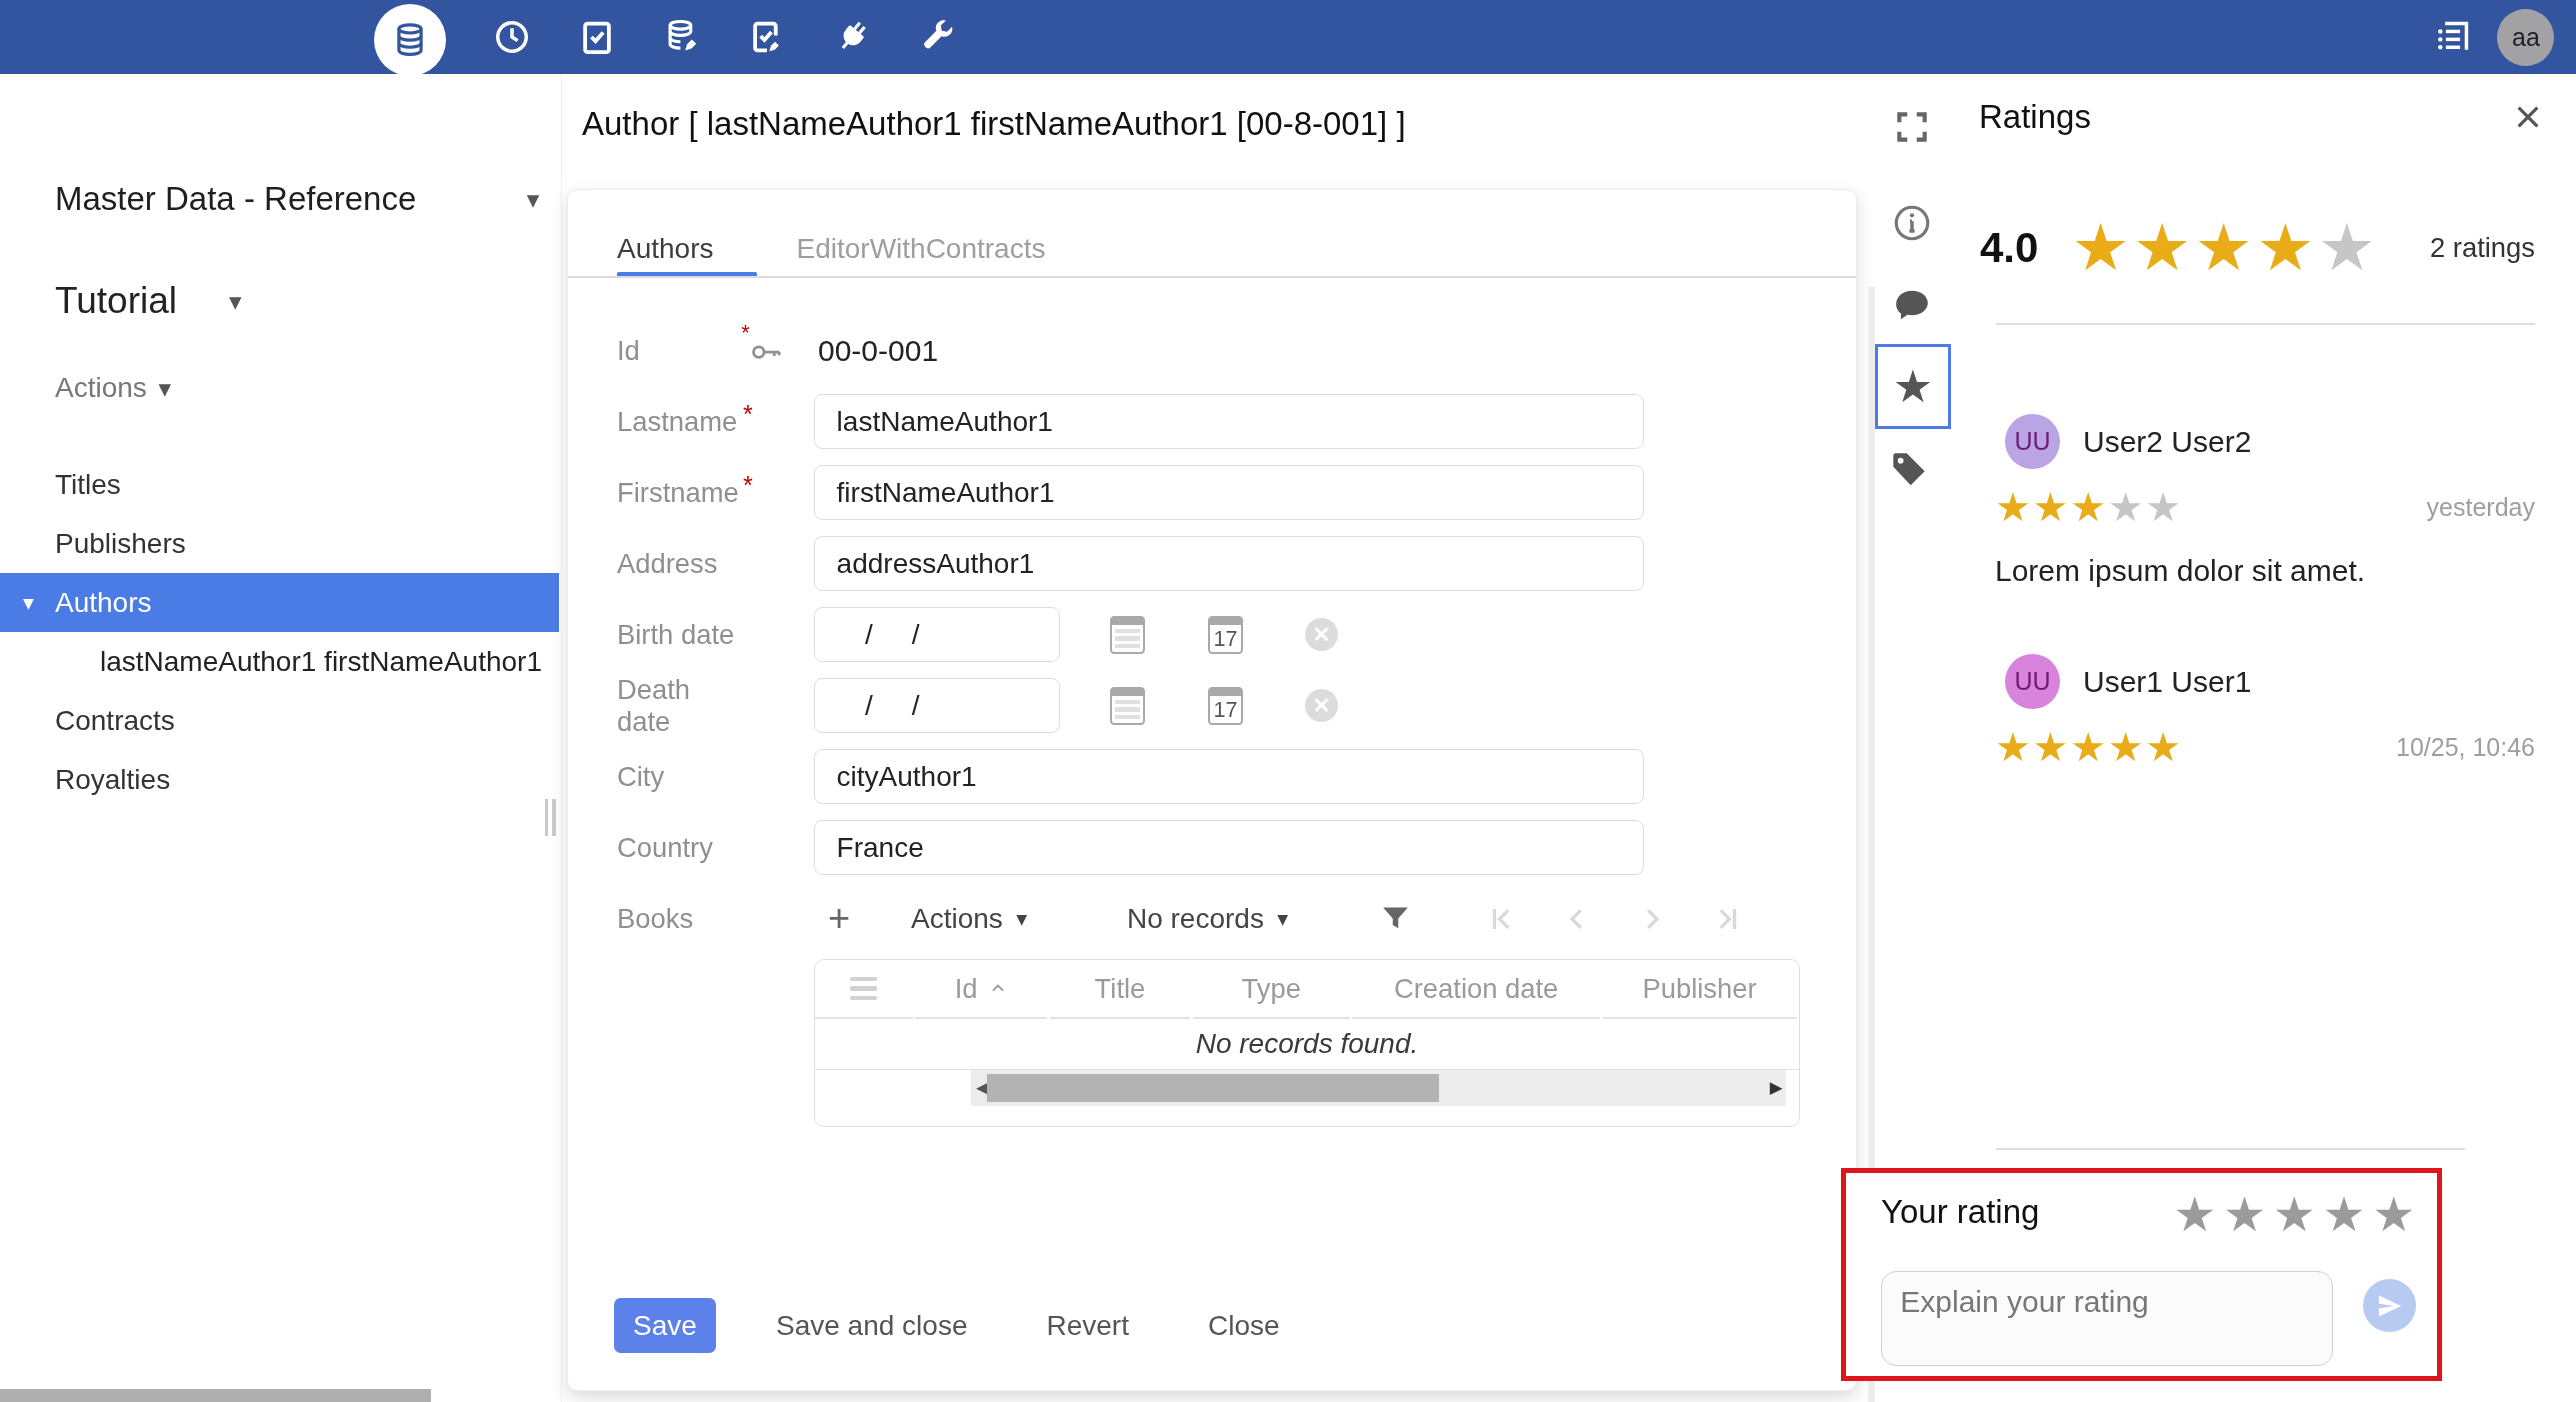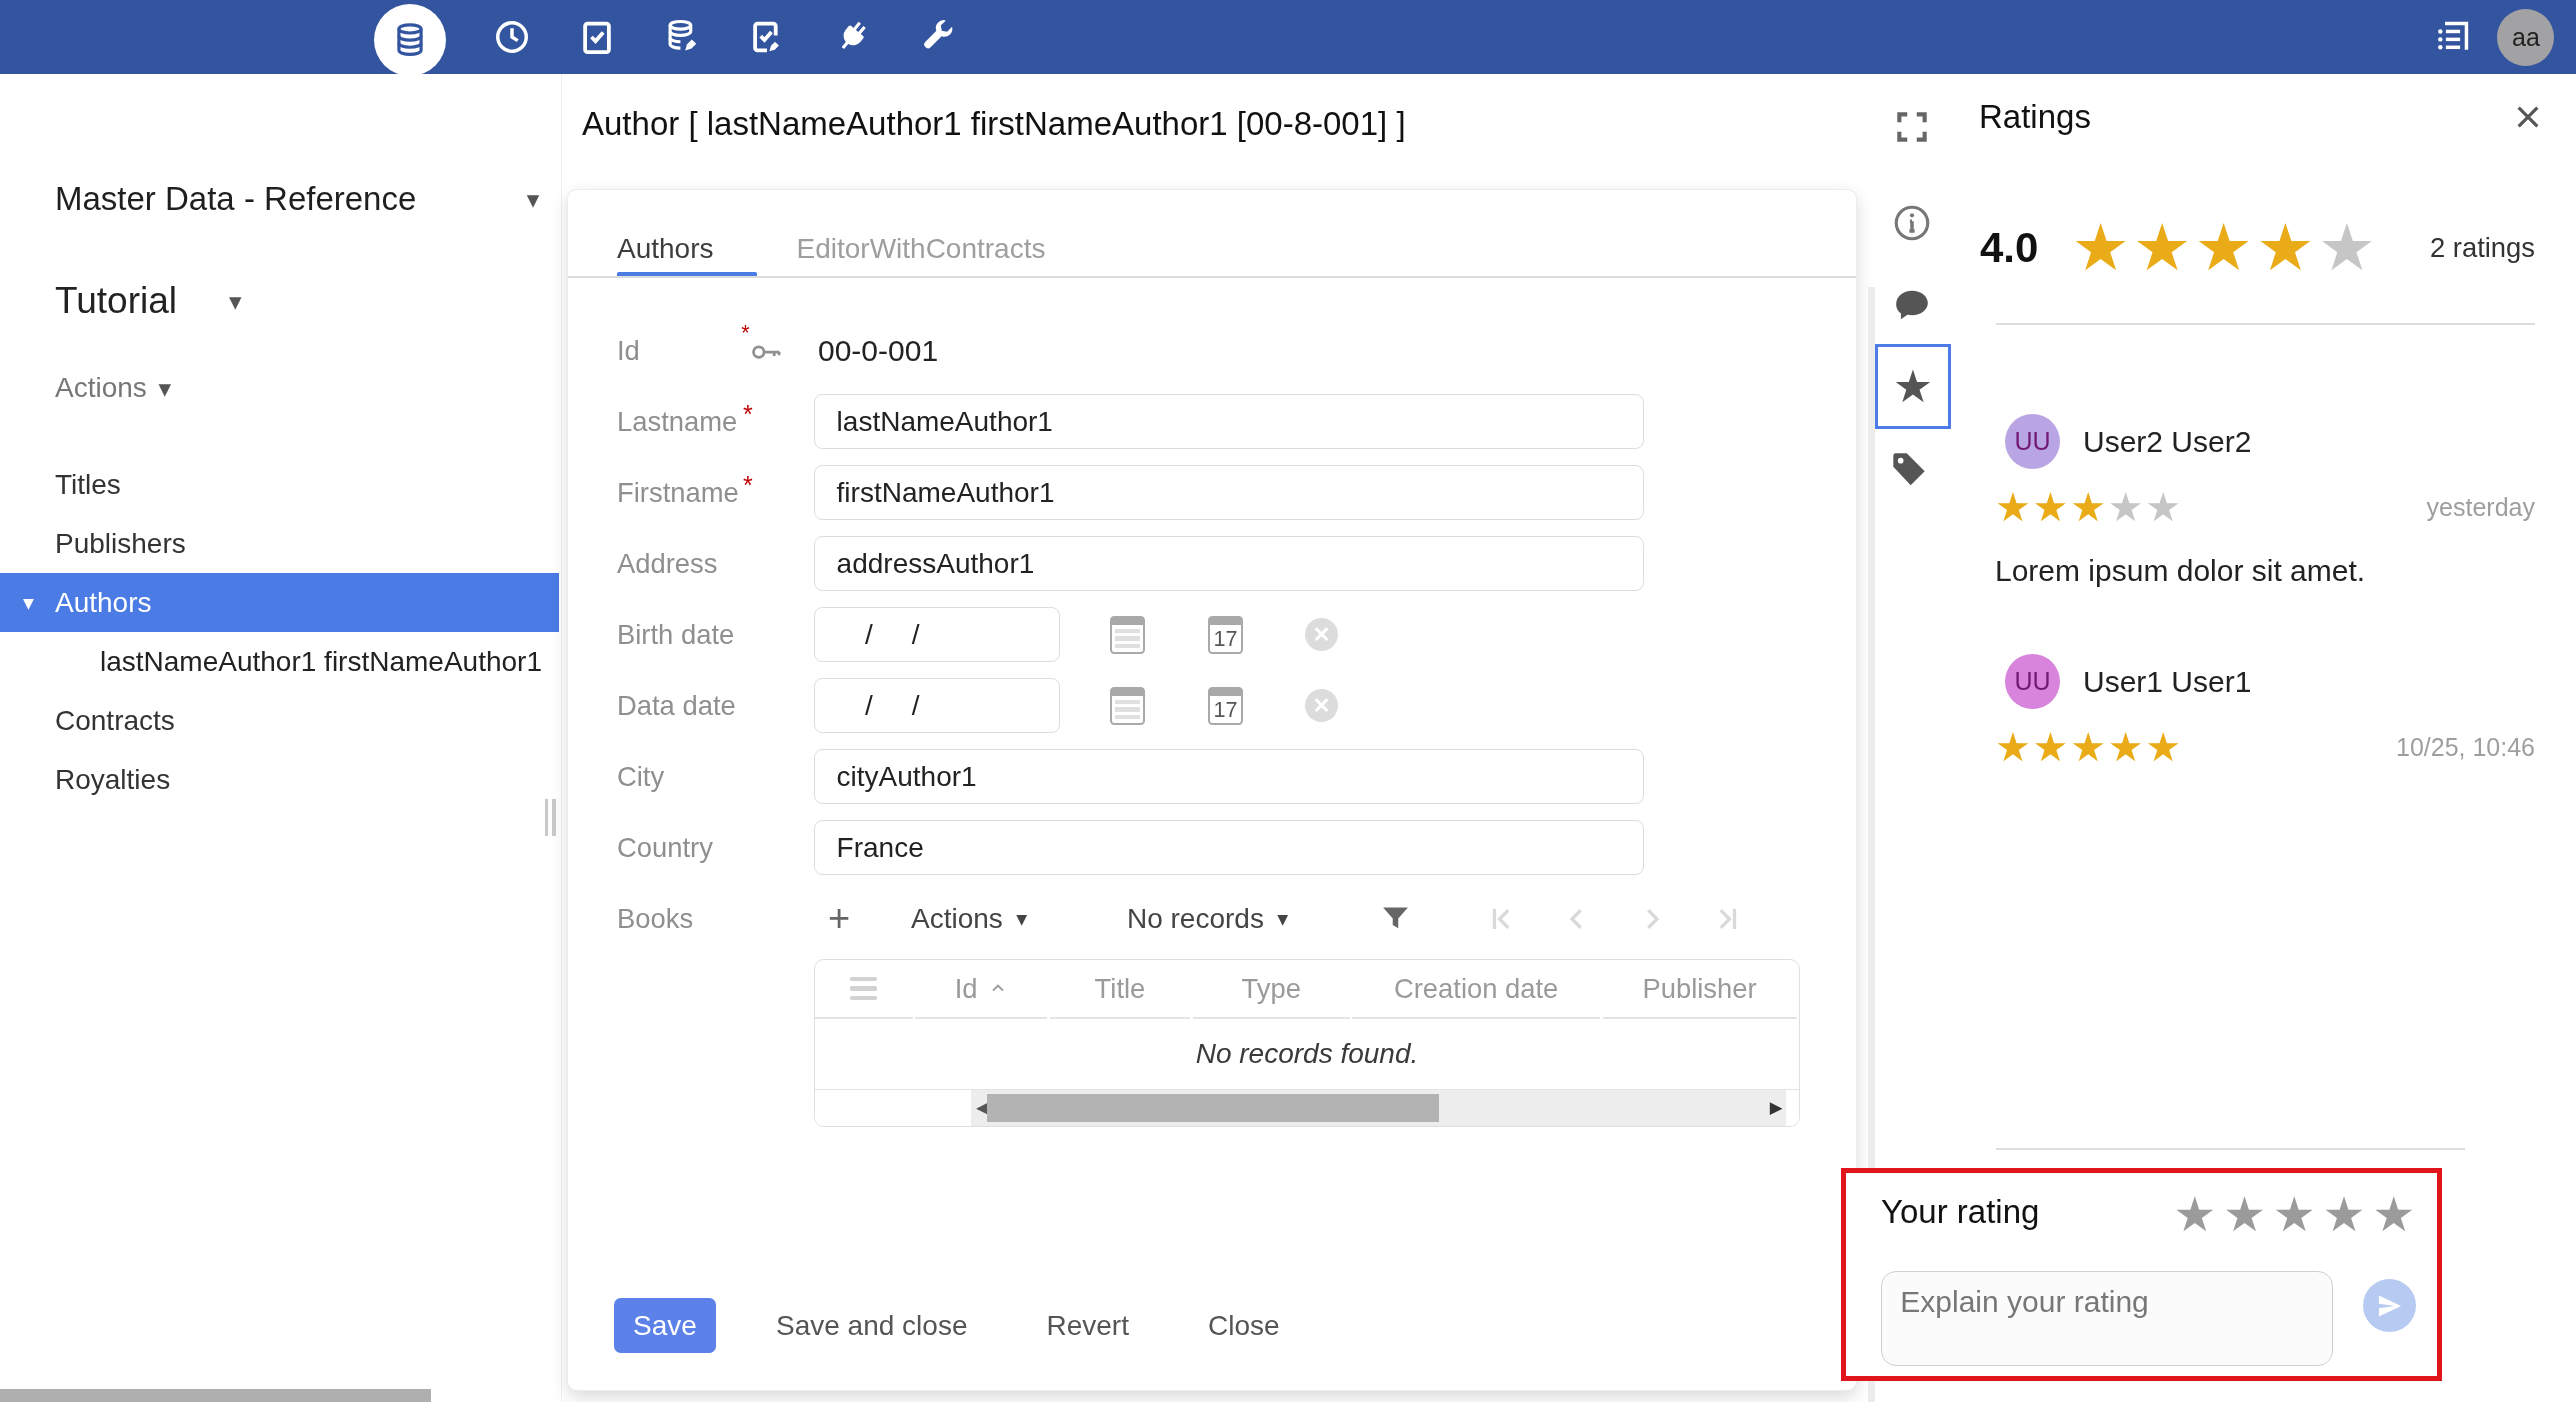--- a/index.html
+++ b/index.html
@@ -67,21 +67,21 @@
   .funnel { margin-left:91px; }
   .pag { margin-left:75px; display:flex; gap:45px; align-items:center; }
   
   .btable { position:absolute; left:246px; top:769px; width:986px; height:168px; border:1.7px solid #DFDFDF;
             border-radius:10px; overflow:hidden; background:#fff; }
   .thead { display:flex; height:59px; align-items:center; }
   .thc { height:100%; display:flex; align-items:center; justify-content:center; font-size:27.4px; color:#9A9A9A;
          border-bottom:2.5px solid #E4E4E4; margin-right:2.5px; gap:10px; }
   .hamb { display:flex; flex-direction:column; gap:5px; margin:0 auto; }
   .hamb i { display:block; width:27px; height:4.2px; background:#D2D2D2; border-radius:1.7px; }
-  .tbody { height:70px; display:flex; align-items:center; justify-content:center; font-size:28px; font-style:italic; color:#3A3A3A; }
+  .tbody { height:50px; display:flex; align-items:center; justify-content:center; font-size:28px; font-style:italic; color:#3A3A3A; }
   .tscroll { height:37px; border-top:1.7px solid #E2E2E2; display:flex; }
   .sb-white { width:156px; background:#fff; }
   .sb-track { flex:1; background:#EDEDED; position:relative; }
   .sb-thumb { position:absolute; left:16px; top:4.2px; bottom:4.2px; width:452px; background:#B3B3B3; }
   .sb-arr { position:absolute; top:0; bottom:0; display:flex; align-items:center; font-size:16.6px; color:#555; }
   .sb-arr.l { left:5px; } .sb-arr.r { right:3.3px; color:#333; }
   .sb-endwhite { width:13.3px; background:#fff; }
   
   .btnrow { position:absolute; left:46px; top:1108px; display:flex; align-items:center; font-size:28px; }
   .savebtn { width:102px; height:55px; background:#5C81E8; color:#fff; border-radius:6.7px; display:flex; align-items:center; justify-content:center; }
@@ -261,21 +261,21 @@
         <span class="flabel">Birth date</span>
         <span class="freq"></span>
           <span class="gap55"></span>
         <div class="dinput">/     /</div>
         <span class="cal cal-month"></span>
         <span class="cal cal-day">17</span>
         <span class="clear-ic">✕</span>
       </div>
 
       <div class="frow">
-        <span class="flabel">Data date</span>
+        <span class="flabel">Death date</span>
         <span class="freq"></span>
           <span class="gap55"></span>
         <div class="dinput">/     /</div>
         <span class="cal cal-month"></span>
         <span class="cal cal-day">17</span>
         <span class="clear-ic">✕</span>
       </div>
 
       <div class="frow">
         <span class="flabel">City</span>

